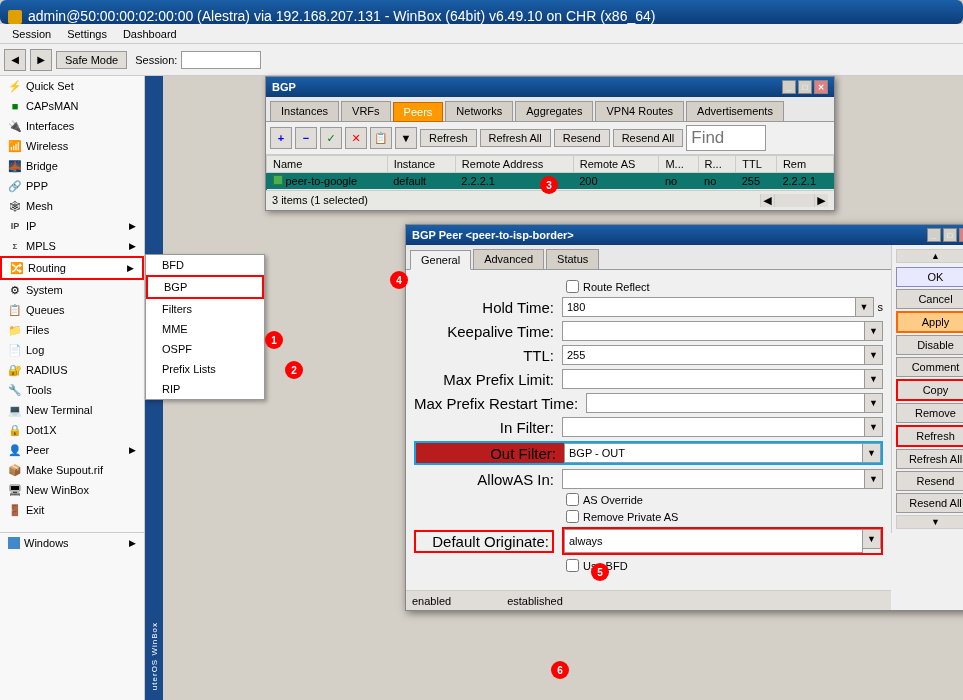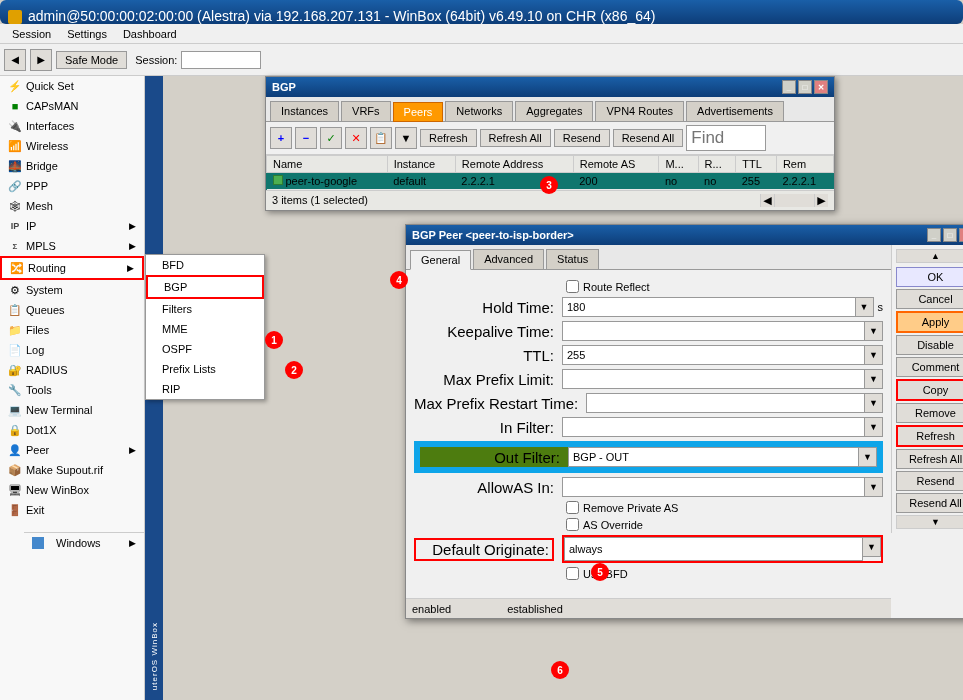--- a/index.html
+++ b/index.html
@@ -200,21 +200,21 @@
     </div>
     <div class="sidebar-item">
       <span class="sidebar-icon">🖥</span>
       <span>New WinBox</span>
     </div>
     <div class="sidebar-item">
       <span class="sidebar-icon">🚪</span>
       <span>Exit</span>
     </div>
 
-    <div style="margin-top: 12px; border-top: 1px solid #ccc; padding: 4px 8px; display:flex; align-items:center; gap:12px;margin-left:24px;">
+    <div style="margin-top: 12px; border-top: 1px solid #ccc; padding: 4px 8px; display:flex; align-items:center; gap:4px;">
       <span style="width:12px;height:12px;background:#4488cc;display:inline-block;"></span>
       <span>Windows</span>
       <span class="sidebar-arrow">▶</span>
     </div>
   </div>
 
   <div class="content-area">
 
     <div class="submenu" style="left:0px; top:178px; z-index:200;">
       <div class="submenu-item">BFD</div>
@@ -366,44 +366,44 @@
             </div>
 
             <div class="form-row">
               <label class="form-label">In Filter:</label>
               <div class="form-input-with-btn">
                 <input type="text" class="form-input" style="height: 20px;">
                 <div class="form-dropdown-btn">▼</div>
               </div>
             </div>
 
-            <div class="form-row" style="background:#4d7c0f;border:6px solid #0ea5e9;margin:2px 8px;">
+            <div class="form-row" style="background:#b91c1c;border:2px solid #0ea5e9;margin:2px 8px;">
               <label class="form-label">Out Filter:</label>
               <div class="form-input-with-btn">
                 <input type="text" class="form-input" style="height: 20px;" value="BGP - OUT">
                 <div class="form-dropdown-btn">▼</div>
               </div>
             </div>
 
             <div class="form-row">
               <label class="form-label">AllowAS In:</label>
               <div class="form-input-with-btn">
                 <input type="text" class="form-input" style="height: 20px;">
                 <div class="form-dropdown-btn">▼</div>
               </div>
+            </div>
+
+            <div class="checkbox-row">
+              <input type="checkbox" class="form-checkbox" style="">
+              <span>AS Override</span>
             </div>
 
             <div class="checkbox-row">
               <input type="checkbox" class="form-checkbox" style="">
               <span>Remove Private AS</span>
-            </div>
-
-            <div class="checkbox-row">
-              <input type="checkbox" class="form-checkbox" style="">
-              <span>AS Override</span>
             </div>
 
             <div class="form-row" style="margin-top:4px;">
               <label class="form-label" style="border:2px solid red;padding:1px 3px;">Default Originate:</label>
               <div class="form-input-with-btn" style="border:2px solid red;">
                 <input type="text" class="form-input" style="height: 24px;" value="always">
                 <div class="form-dropdown-btn">▼</div>
               </div>
             </div>
 

